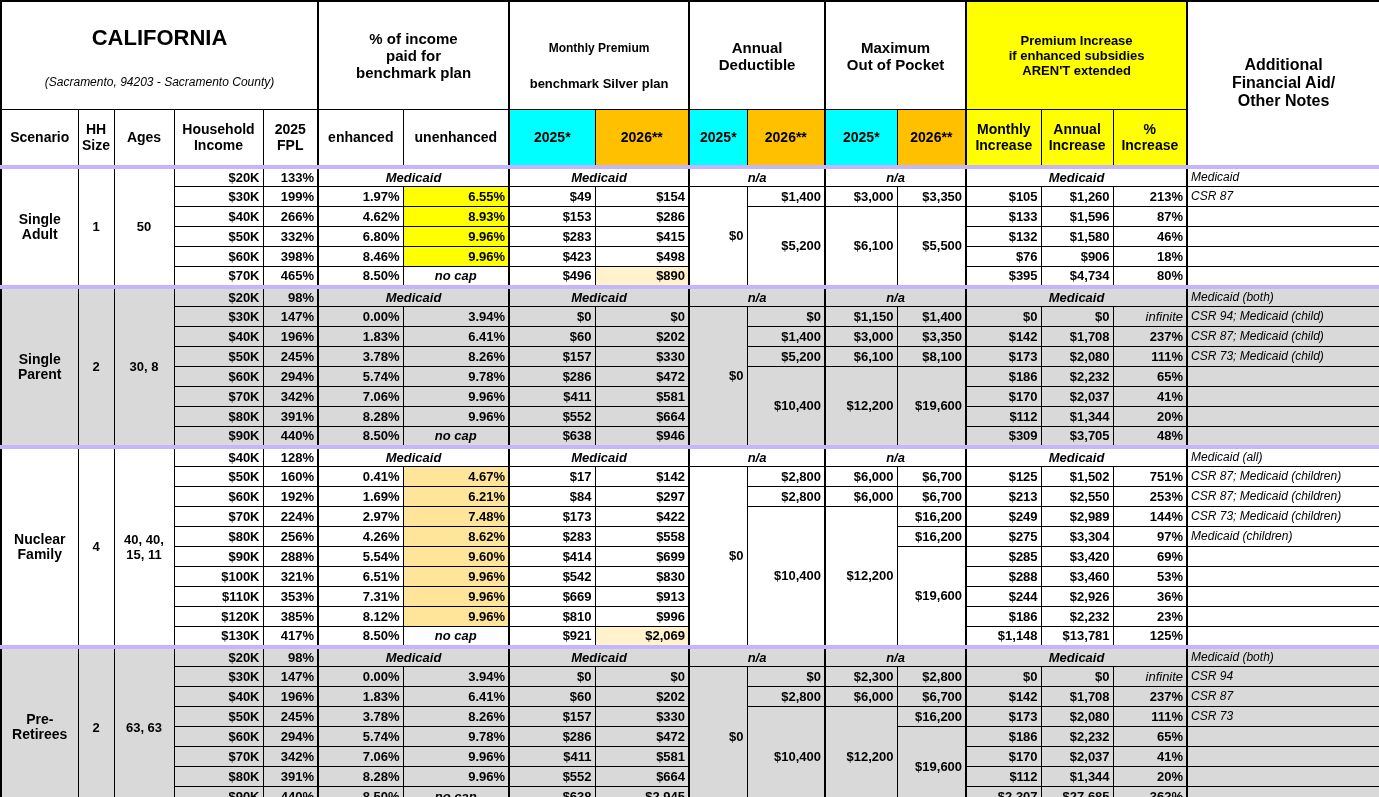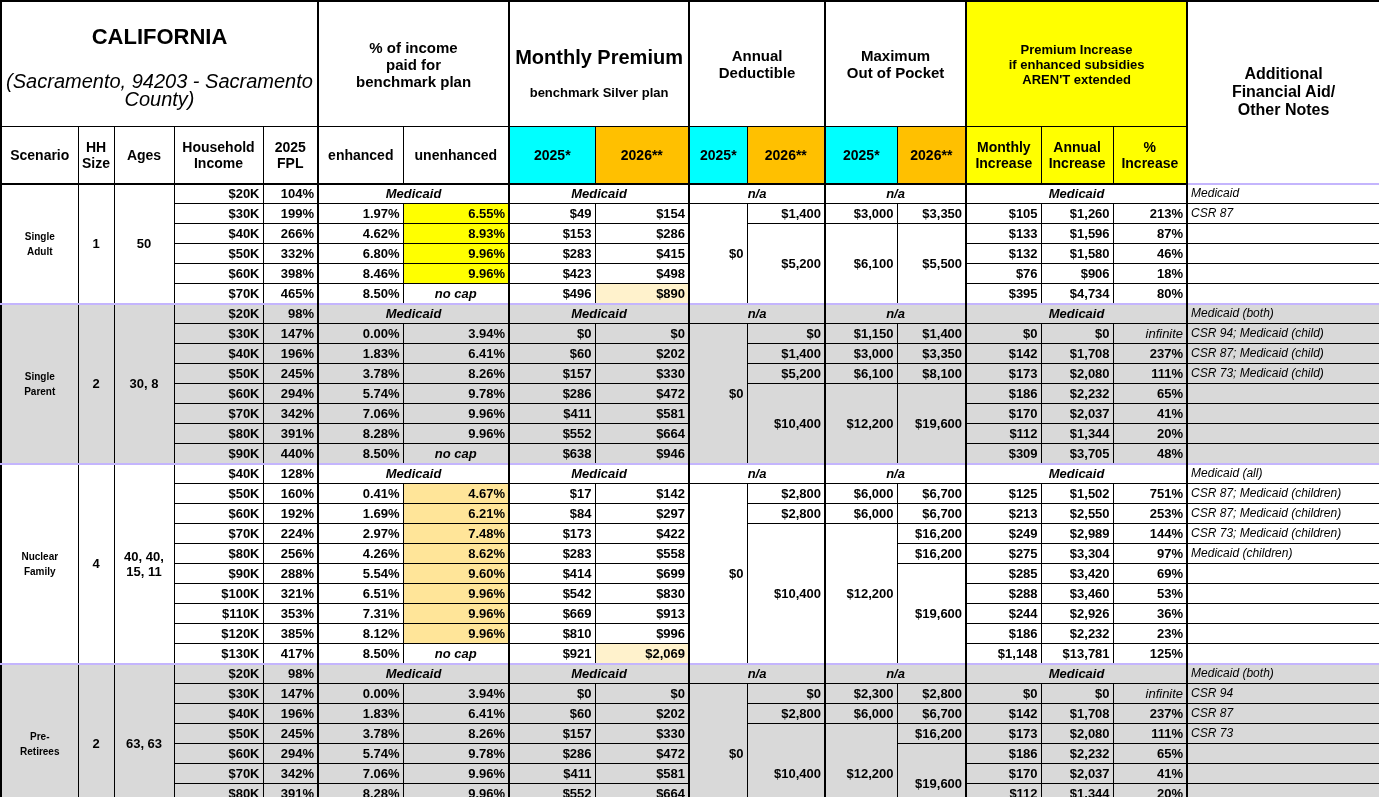--- a/index.html
+++ b/index.html
@@ -4,33 +4,33 @@
 <style>
   html,body{margin:0;padding:0;background:#fff;}
   #page{width:1379px;height:797px;background:#fff;font-family:"Liberation Sans",sans-serif;overflow:hidden;}
   table{border-collapse:collapse;table-layout:fixed;width:1379px;border:2px solid #000;}
   th,td{border:1px solid #000;padding:0 3px;overflow:hidden;box-sizing:border-box;}
   thead th{text-align:center;white-space:pre-line;vertical-align:middle;background:#fff;}
   thead tr.hr1 th{height:66px;}
   thead tr.hr2 th{height:57px;font-size:14px;font-weight:bold;border-bottom:2px solid #000;}
   th.grp{font-size:15px;font-weight:bold;}
   th.gr,td.gr{border-right:2px solid #000;}
-  tr.sec-top td{border-top:2px solid #c4b5fd;}
+  tr.sec-top td{border-top:4px solid #c4b5fd;}
   .title-main{font-size:22px;font-weight:bold;line-height:34px;}
-  .title-sub{font-size:20px;font-style:italic;font-weight:normal;line-height:18px;}
+  .title-sub{font-size:12px;font-style:italic;font-weight:normal;line-height:18px;}
   .prem-sub{font-size:13px;font-weight:bold;line-height:15px;}
-  .prem-main{font-size:20px;font-weight:bold;line-height:20px;margin-top:18px;}
+  .prem-main{font-size:12px;font-weight:bold;line-height:20px;margin-top:18px;}
   th.cyan{background:var(--cyan,#00FFFF);}
   th.org{background:var(--orange,#FFC000);}
   th.yel{background:var(--yellow,#FFFF00);font-size:13px;font-weight:bold;}
   tbody td{height:20px;font-size:13px;font-weight:bold;vertical-align:middle;line-height:15px;}
   tbody tr{height:20px;}
   .num{text-align:right;}
   .ctr{text-align:center;white-space:pre-line;}
-  .scen{text-align:center;font-size:10px;white-space:pre-line;}
+  .scen{text-align:center;font-size:14px;white-space:pre-line;}
   .mark{text-align:center;font-style:italic;}
   .note{text-align:left;font-style:italic;font-weight:normal;font-size:12px;}
   .it{font-style:italic;font-weight:normal;}
   tr.shade td{background:var(--gray,#D9D9D9);}
   td.hy{background:var(--yellow,#FFFF00);}
   td.ho{background:var(--orange,#FFC000);}
   td.hg{background:var(--gold,#FFE599);padding-left:28px;}
   td.hd{background:var(--darkgray,#A6A6A6);}
   td.hc{background:var(--cream,#FFF2CC);}
   
@@ -115,21 +115,21 @@
 Increase</th>
       </tr>
     </thead>
     <tbody id="tbody">
         <tr class="sec-top">
           <td class="scen" rowspan="6">Single
 Adult</td>
           <td class="ctr" rowspan="6">1</td>
           <td class="ctr" rowspan="6">50</td>
           <td class="num">$20K</td>
-          <td class="num gr">104%</td>
+          <td class="num gr">133%</td>
           <td class="mark gr" colspan="2">Medicaid</td>
           <td class="mark gr" colspan="2">Medicaid</td>
           <td class="mark gr" colspan="2">n/a</td>
           <td class="mark gr" colspan="2">n/a</td>
           <td class="mark gr" colspan="3">Medicaid</td>
           <td class="note">Medicaid</td>
         </tr>
         <tr>
           <td class="num">$30K</td>
           <td class="num gr">199%</td>

